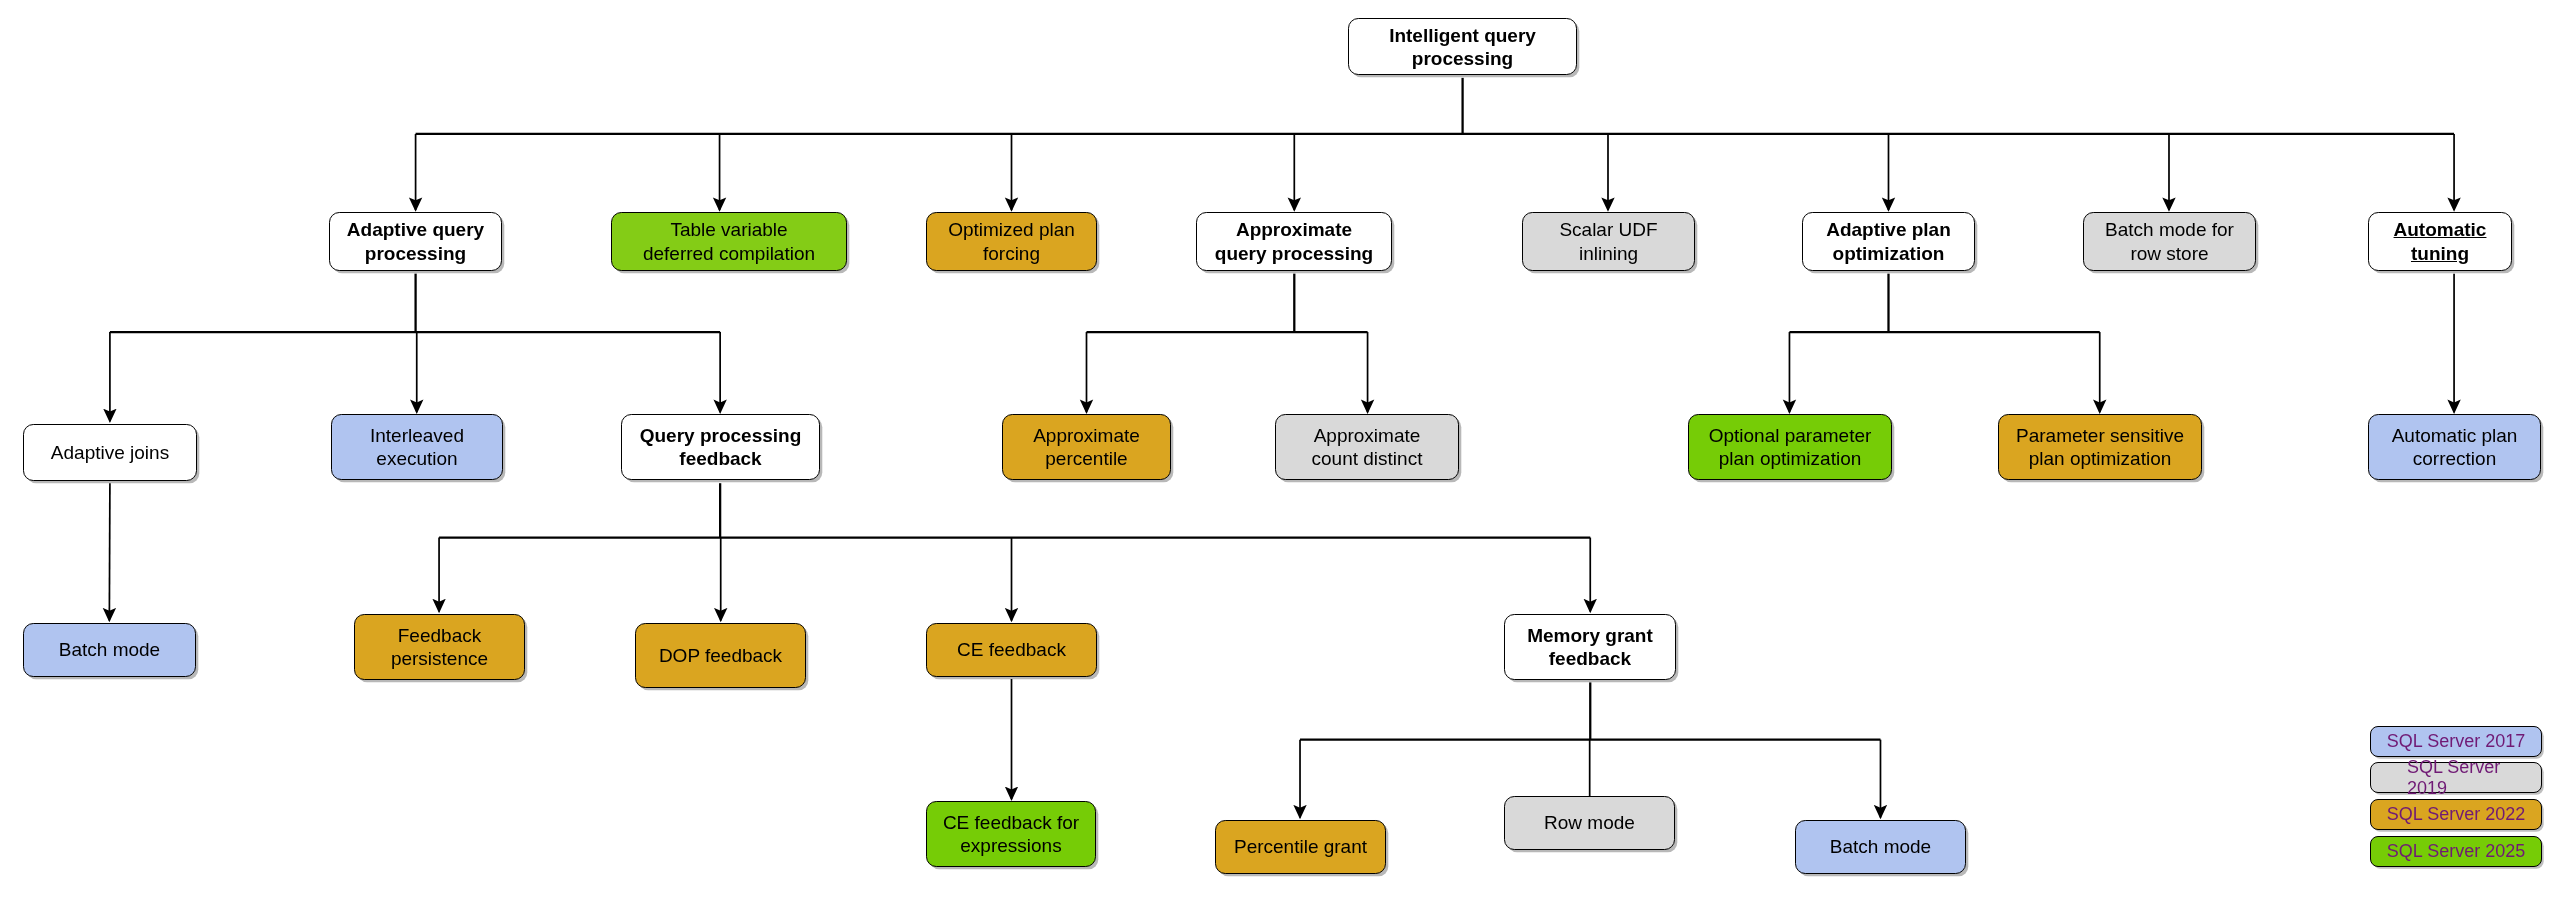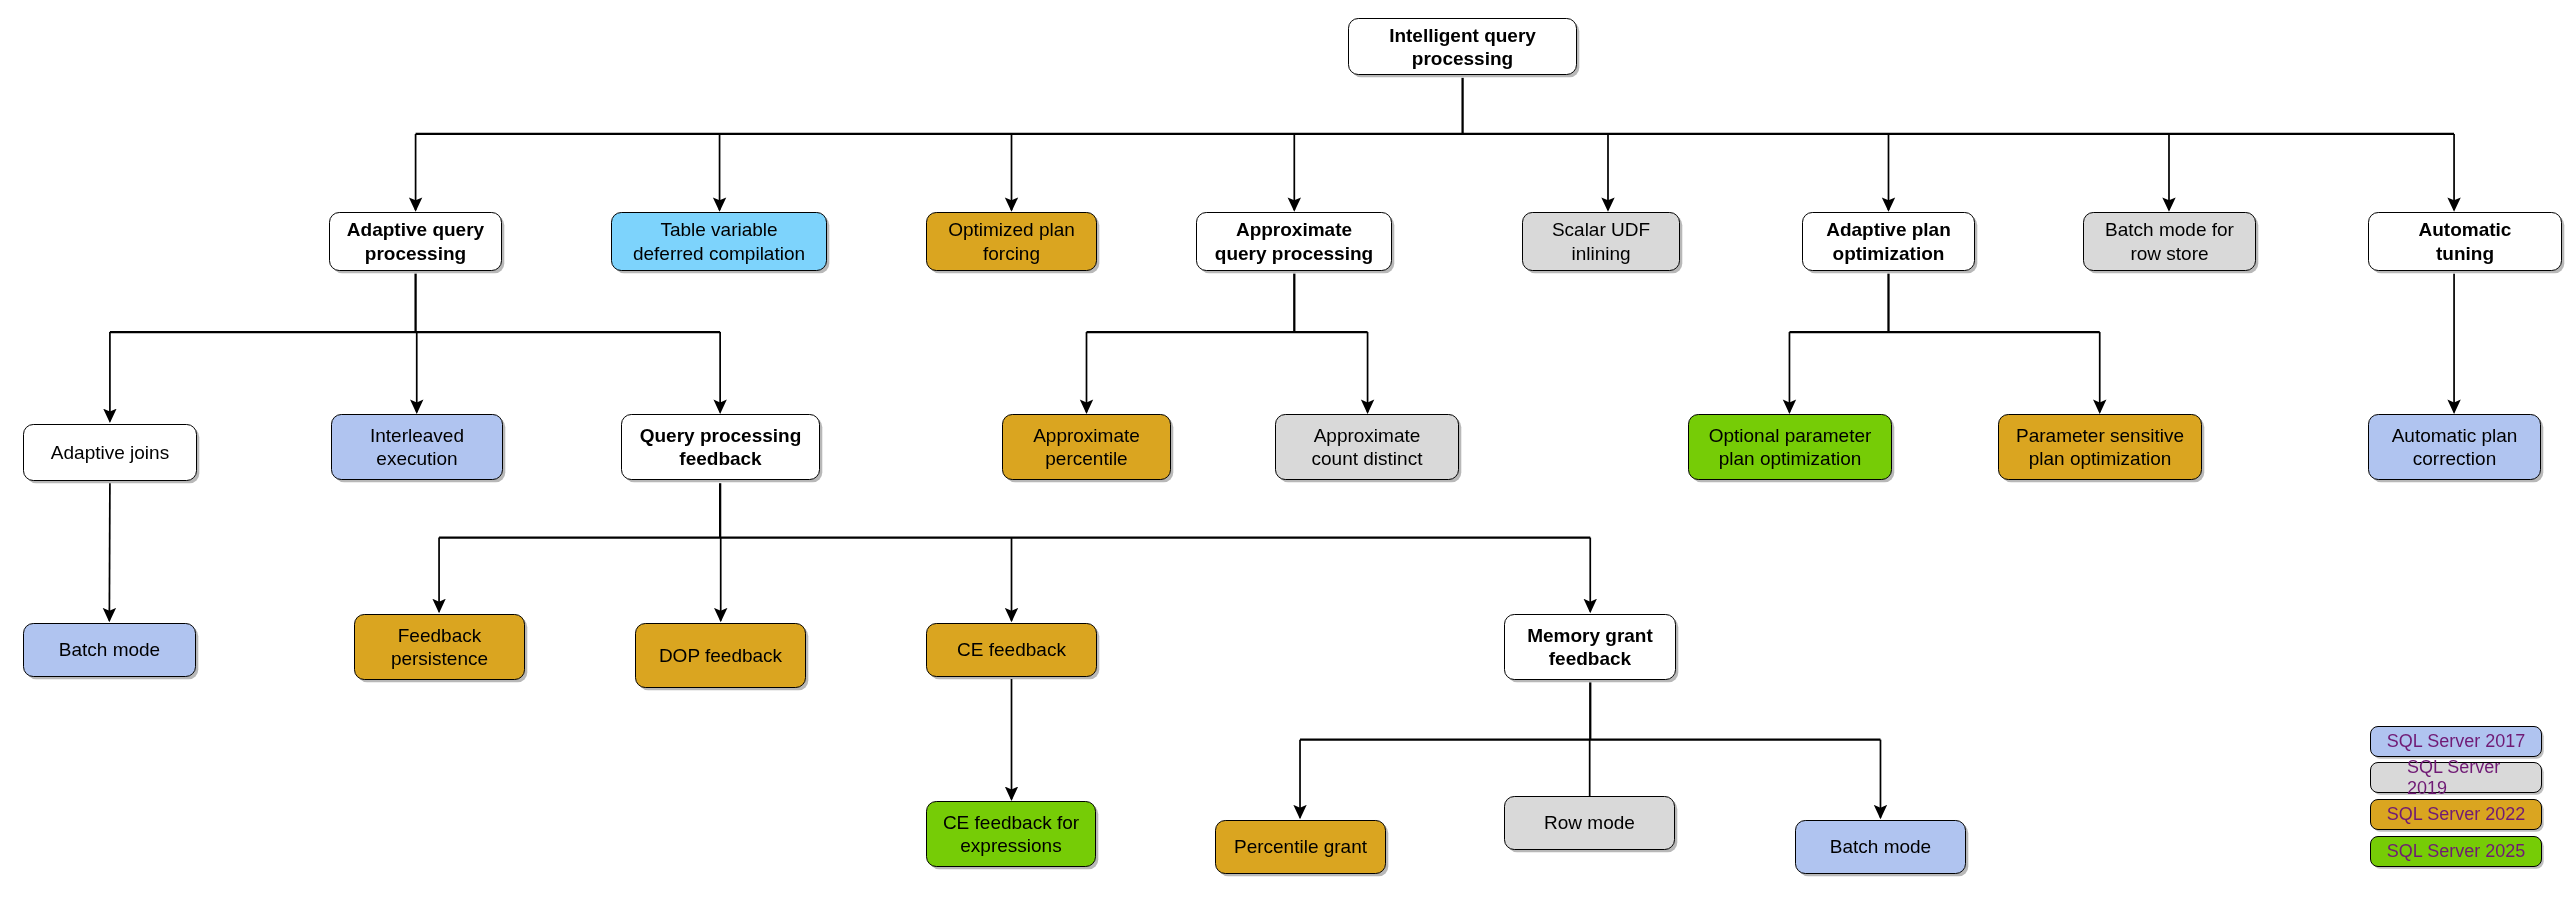--- a/index.html
+++ b/index.html
@@ -117,33 +117,33 @@
         <line x1="2271" y1="1292" x2="2271" y2="1428" stroke="#000000" stroke-width="3" marker-end="url(#arrowhead)"></line>
         <line x1="2777" y1="1292" x2="2777" y2="1428" stroke="#000000" stroke-width="3" marker-end="url(#arrowhead)"></line>
         <line x1="3285" y1="1292" x2="3285" y2="1428" stroke="#000000" stroke-width="3" marker-end="url(#arrowhead)"></line>
       </g>
   </svg>
   <div id="node-layer">
       <div class="node root lvl1" style="left: 1348px; top: 18.3px; width: 229px; height: 57px; background: rgb(255, 255, 255);">Intelligent query
 processing</div>
       <div class="node lvl1" style="left: 329px; top: 212px; width: 173px; height: 59px; background: rgb(255, 255, 255);">Adaptive query
 processing</div>
-      <div class="node plain-weight" style="left: 611px; top: 212px; width: 216px; height: 59px; background: #7dd3fc;">Table variable
+      <div class="node plain-weight" style="left: 611px; top: 212px; width: 236px; height: 59px; background: #84cc16;">Table variable
 deferred compilation</div>
       <div class="node plain-weight" style="left: 926px; top: 212px; width: 171px; height: 59px; background: rgb(218, 165, 32);">Optimized plan
 forcing</div>
       <div class="node lvl1" style="left: 1196px; top: 212px; width: 196px; height: 59px; background: rgb(255, 255, 255);">Approximate
 query processing</div>
-      <div class="node plain-weight" style="left: 1522px; top: 212px; width: 158px; height: 59px; background: rgb(217, 217, 217);">Scalar UDF
+      <div class="node plain-weight" style="left: 1522px; top: 212px; width: 173px; height: 59px; background: rgb(217, 217, 217);">Scalar UDF
 inlining</div>
       <div class="node lvl1" style="left: 1802px; top: 212px; width: 173px; height: 59px; background: rgb(255, 255, 255);">Adaptive plan
 optimization</div>
       <div class="node plain-weight" style="left: 2083px; top: 212px; width: 173px; height: 59px; background: rgb(217, 217, 217);">Batch mode for
 row store</div>
-      <div class="node lvl1" style="left: 2368px; top: 212px; width: 194px; height: 59px; background: rgb(255, 255, 255);">Automatic
+      <div class="node lvl1" style="left: 2368px; top: 212px; width: 144px; height: 59px; background: rgb(255, 255, 255); text-decoration: underline;">Automatic
 tuning</div>
       <div class="node plain-weight" style="left: 23px; top: 424px; width: 174px; height: 57px; background: rgb(255, 255, 255);">Adaptive joins</div>
       <div class="node plain-weight" style="left: 331px; top: 414px; width: 172px; height: 66px; background: rgb(176, 196, 240);">Interleaved
 execution</div>
       <div class="node lvl1" style="left: 621px; top: 414px; width: 199px; height: 66px; background: rgb(255, 255, 255);">Query processing
 feedback</div>
       <div class="node plain-weight" style="left: 1002px; top: 414px; width: 169px; height: 66px; background: rgb(218, 165, 32);">Approximate
 percentile</div>
       <div class="node plain-weight" style="left: 1275px; top: 414px; width: 184px; height: 66px; background: rgb(217, 217, 217);">Approximate
 count distinct</div>

